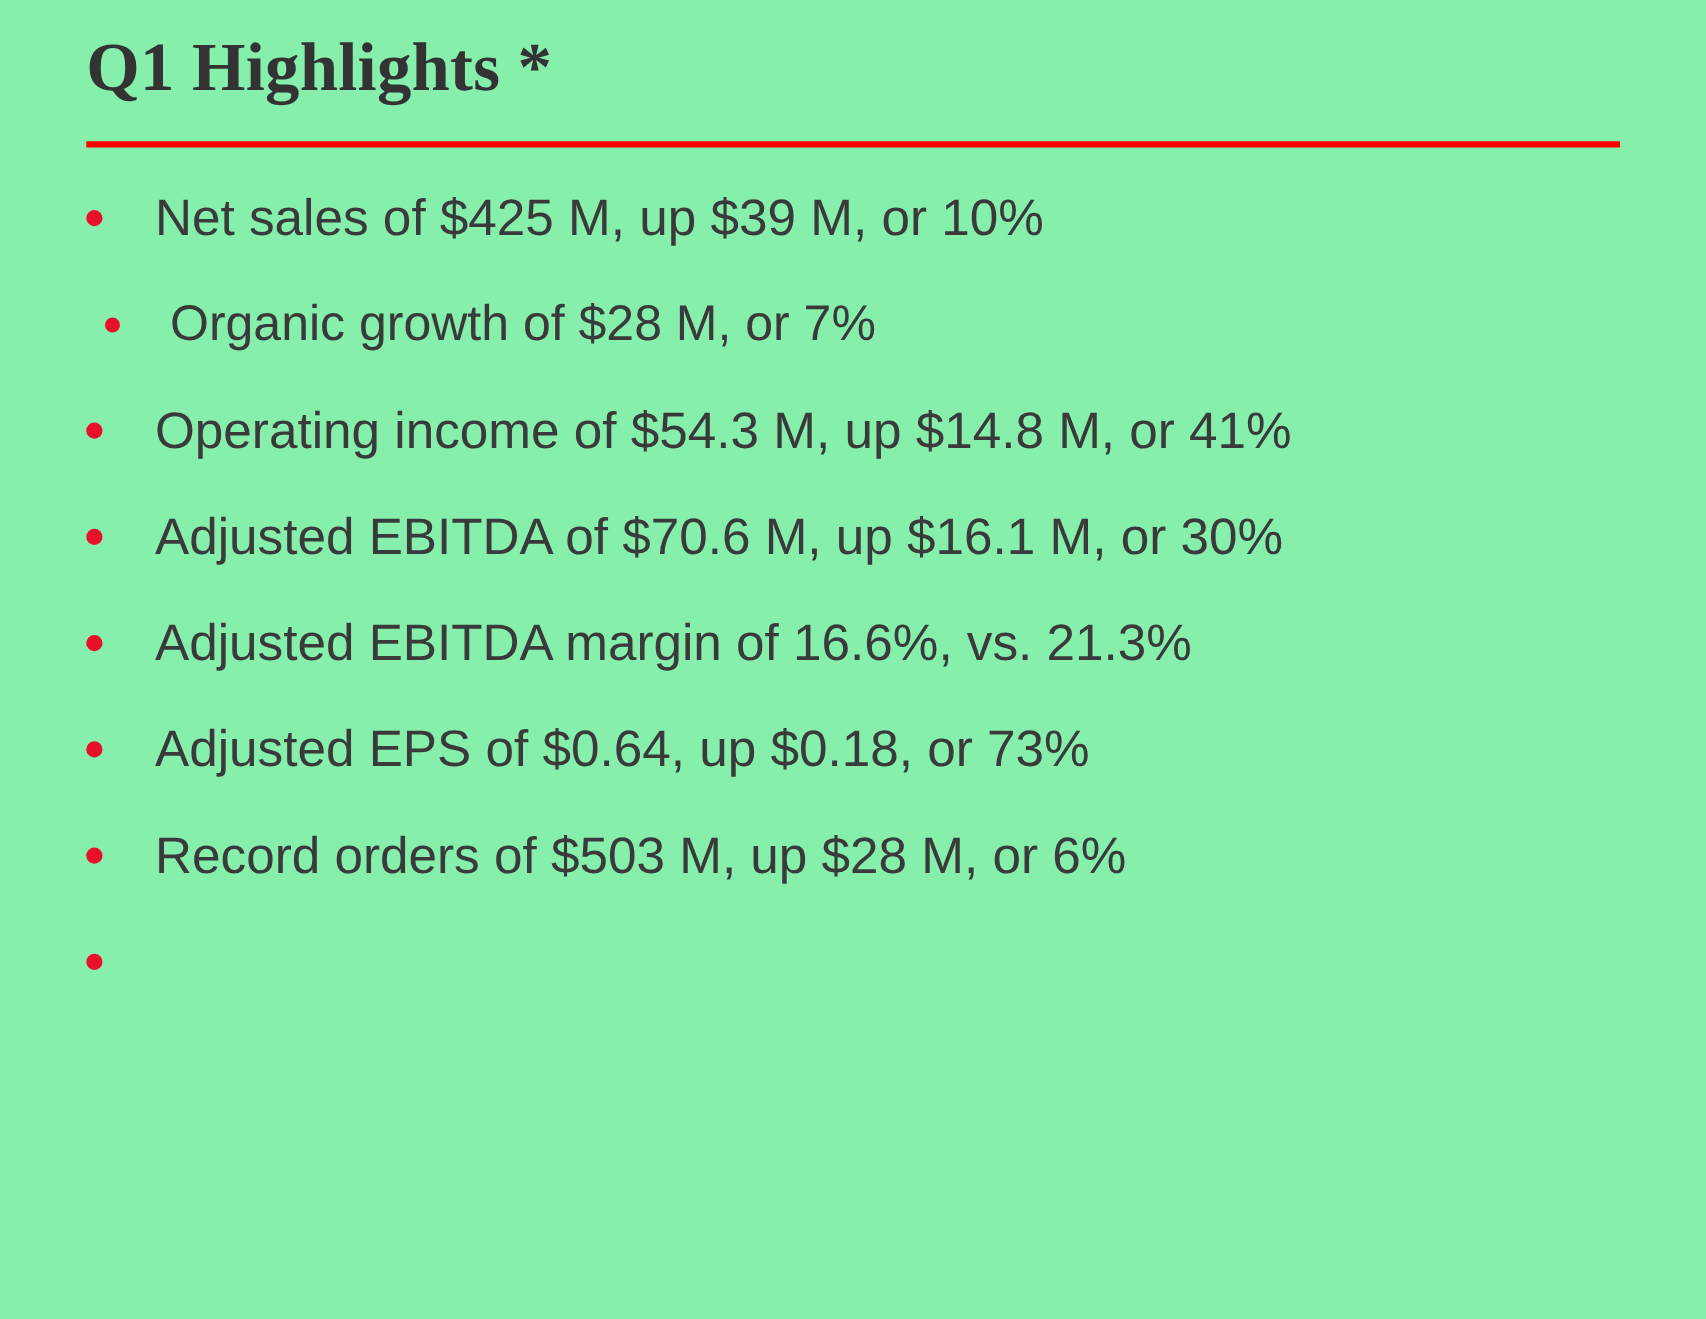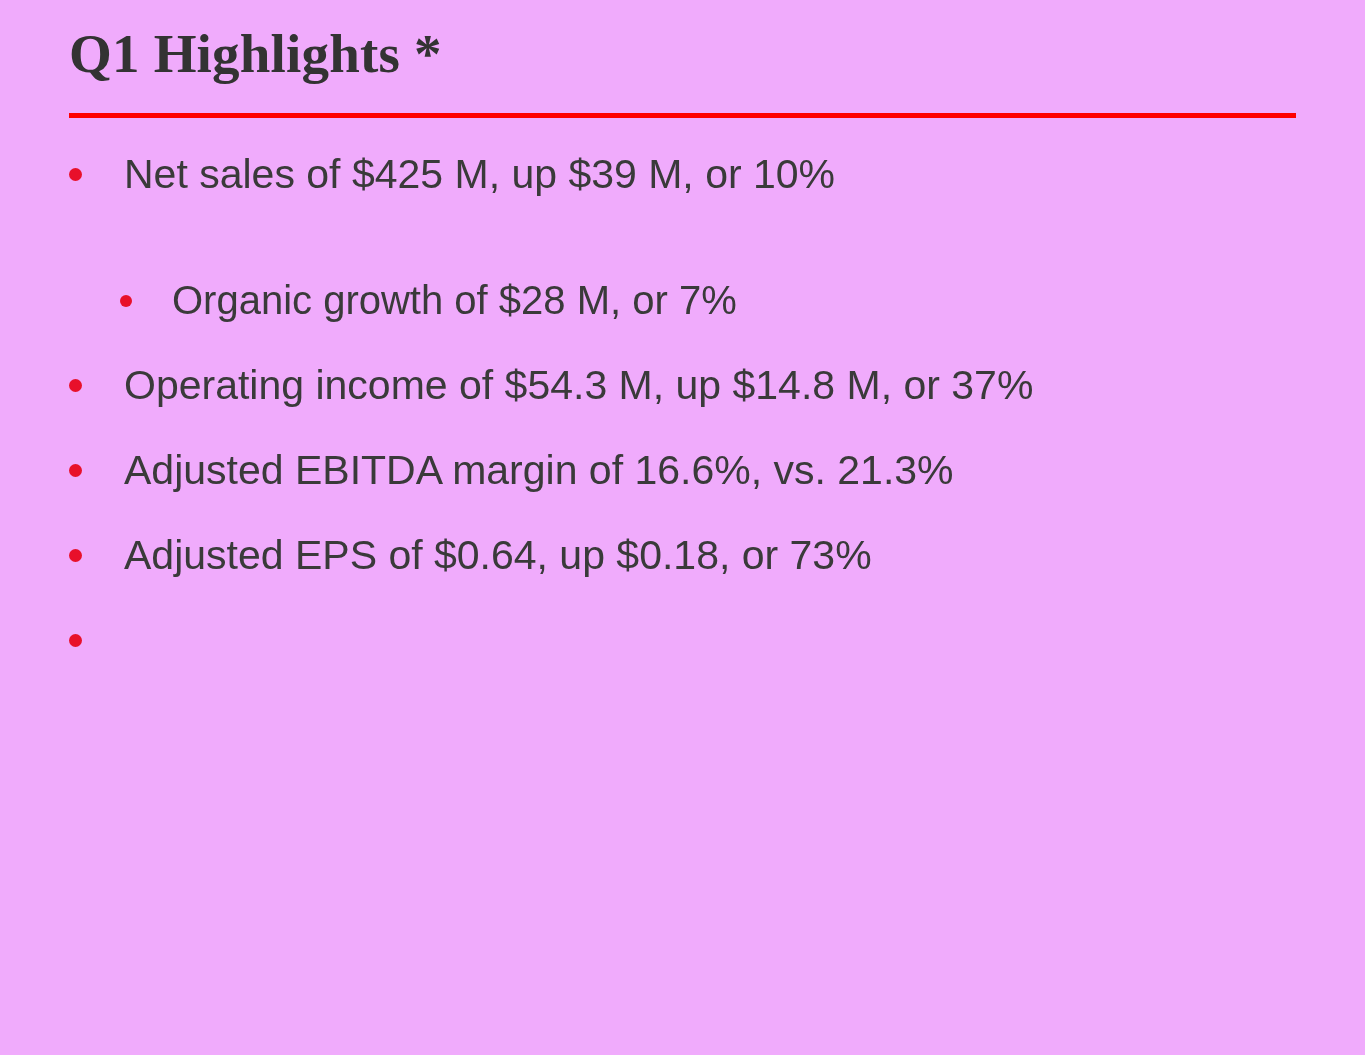--- a/index.html
+++ b/index.html
@@ -10,21 +10,21 @@
     width: 1365px;
     height: 1055px;
     background: #ffffff;
     font-family: "Liberation Sans", sans-serif;
     overflow: hidden;
   }
   .slide {
     position: relative;
     width: 1365px;
     height: 1055px;
-    background: #f0abfc;
+    background: #86efac;
   }
 
   
   .title-block {
     position: absolute;
     left: 69px;
     top: 22px;
     width: 1227px;
   }
   .slide-title {
@@ -55,22 +55,21 @@
   .bullet-row {
     position: relative;
     display: flex;
     align-items: flex-start;
     height: 85px;
   }
   .bullet-row.level-1 {
     padding-left: 69px;
   }
   .bullet-row.level-2 {
-    padding-left: 120px;
-    margin-top: 41px;
+    padding-left: 84px;
   }
   .bullet-dot {
     flex: 0 0 auto;
     border-radius: 50%;
     background: #E8102A;
   }
   .level-1 .bullet-dot {
     width: 13px;
     height: 13px;
     margin-top: 18px;
@@ -120,35 +119,43 @@
       <span class="bullet-text">Net sales of $425 M, up $39 M, or 10%</span>
     </div>
 
     <div class="bullet-row level-2">
       <span class="bullet-dot"></span>
       <span class="bullet-text">Organic growth of $28 M, or 7%</span>
     </div>
 
     <div class="bullet-row level-1">
       <span class="bullet-dot"></span>
-      <span class="bullet-text">Operating income of $54.3 M, up $14.8 M, or 37%</span>
+      <span class="bullet-text">Operating income of $54.3 M, up $14.8 M, or 41%</span>
     </div>
 
+    <div class="bullet-row level-1">
+      <span class="bullet-dot"></span>
+      <span class="bullet-text">Adjusted EBITDA of $70.6 M, up $16.1 M, or 30%</span>
+    </div>
 
     <div class="bullet-row level-1">
       <span class="bullet-dot"></span>
       <span class="bullet-text">Adjusted EBITDA margin of 16.6%, vs. 21.3%</span>
     </div>
 
 
     <div class="bullet-row level-1">
       <span class="bullet-dot"></span>
       <span class="bullet-text">Adjusted EPS of $0.64, up $0.18, or 73%</span>
     </div>
 
+    <div class="bullet-row level-1">
+      <span class="bullet-dot"></span>
+      <span class="bullet-text">Record orders of $503 M, up $28 M, or 6%</span>
+    </div>
 
     <div class="bullet-row level-1">
       <span class="bullet-dot"></span>
     </div>
 
   </div>
 
   <div class="footer">
 
     

